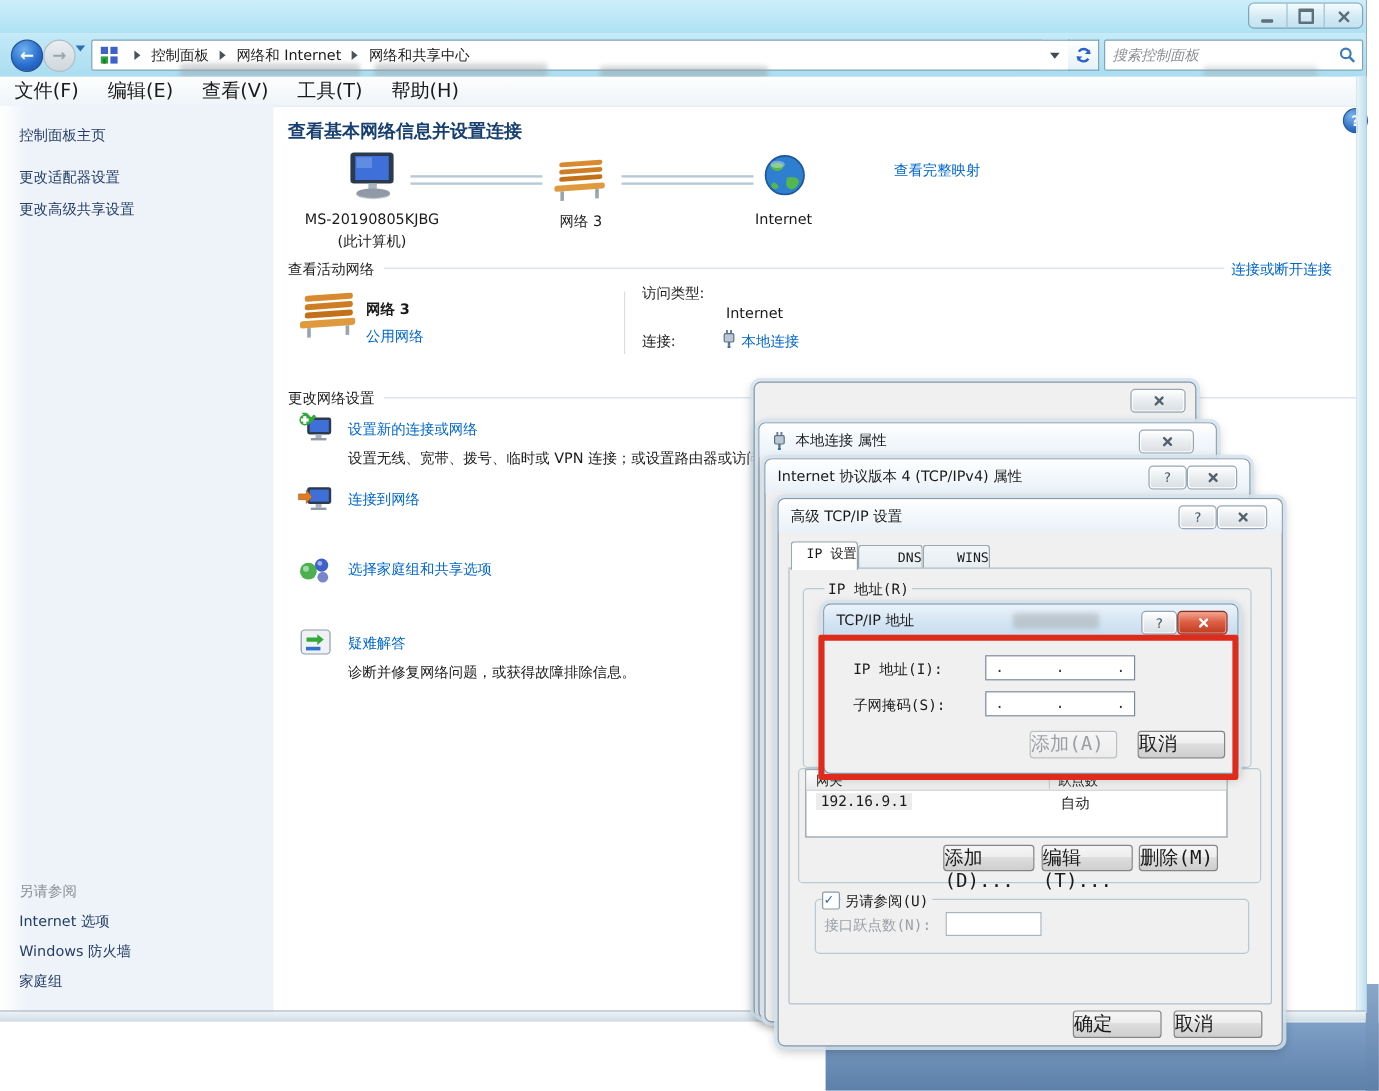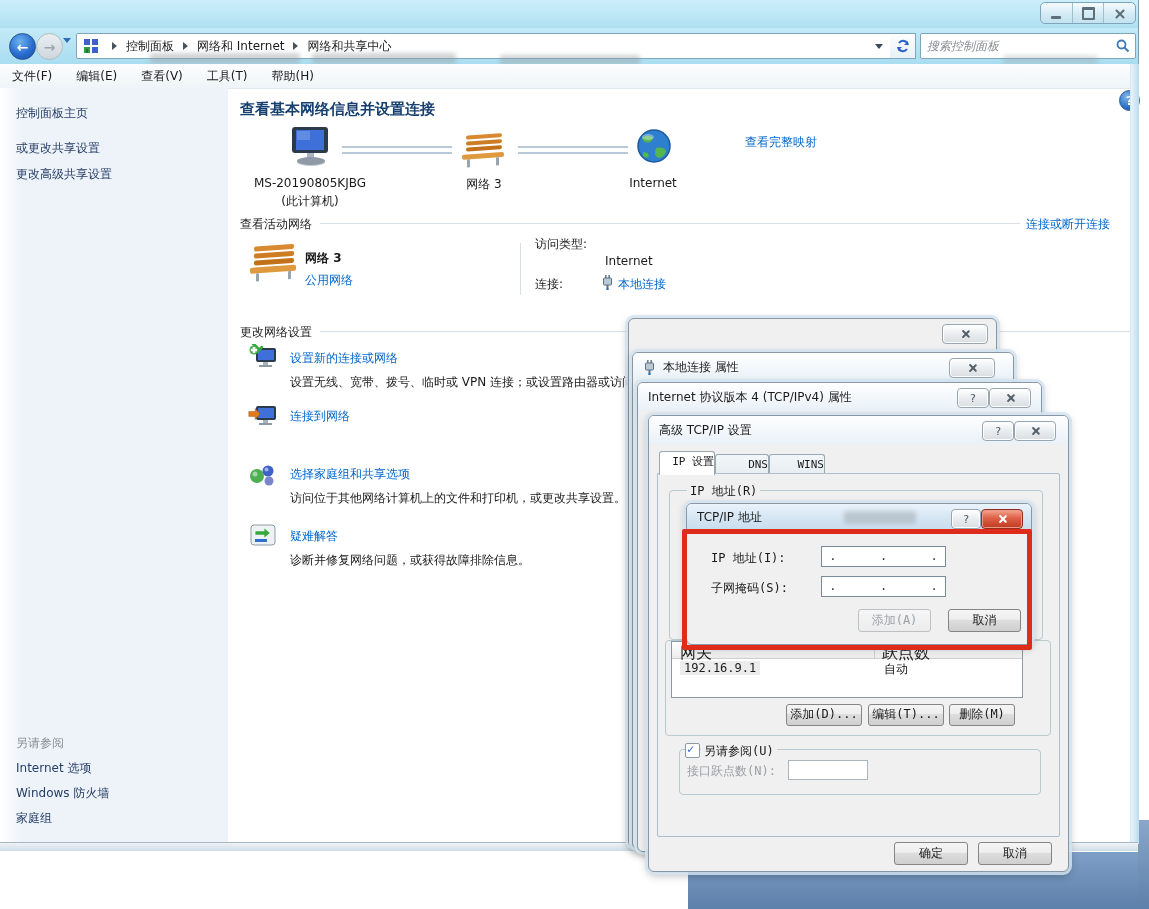--- a/index.html
+++ b/index.html
@@ -14,21 +14,21 @@
 
   
   .desktop{left:688px;top:852px;right:0;bottom:0;background:linear-gradient(180deg,#7e9fc6,#5d80aa)}
   .desktop-r{left:1138px;top:820px;width:11px;height:89px;background:linear-gradient(180deg,#8aa7c9,#5d80aa)}
 
   
   .win{left:0;top:0;width:1138px;height:850px;background:#fff;outline:1px solid #7f9dae}
   .titlebar{left:0;top:0;width:1138px;height:28px;background:linear-gradient(#cdeffb,#aee0f2)}
   .toolbar{left:0;top:28px;width:1138px;height:36px;background:linear-gradient(#c3eaf7,#a9ddf0)}
   .menubar{left:0;top:64px;width:1138px;height:24px;background:linear-gradient(#fdfefe,#eef4f8);border-bottom:1px solid #e2e9ef;display:flex;align-items:center}
-  .menubar span{padding:0 12px;font-size:12px}
+  .menubar span{padding:0 12px;font-size:16px}
   .winedge-r{left:1130px;top:64px;width:8px;height:780px;background:linear-gradient(90deg,#e9f4fa,#bcdcee);border-left:1px solid #d7e7f1}
   .winedge-b{left:0;top:842px;width:1138px;height:8px;background:linear-gradient(#eef3f6,#cfdde6);border-top:1px solid #a7b7c2}
 
   
   .ctlgroup{left:1040px;top:2px;width:94px;height:20px;border:1px solid #7fa5bb;border-radius:5px;
             background:linear-gradient(#f5fcfe,#d4eaf4 55%,#c3e2f0);display:flex}
   .ctl{flex:1;display:flex;align-items:center;justify-content:center;border-right:1px solid #9fc0d2;position:relative;cursor:pointer}
   .ctl:last-child{border-right:none}
   .g-min{width:10px;height:3px;background:#5d6f7b;margin-top:8px;border-radius:1px}
   .g-max{width:9px;height:8px;border:2px solid #5d6f7b;border-top-width:3px;border-radius:1px}
@@ -66,34 +66,34 @@
   
   .dlg{position:absolute;background:#f0f0f0;border:1px solid #8996a3;border-radius:6px;
        box-shadow:0 0 0 3px rgba(210,228,240,.85),0 3px 10px rgba(0,0,0,.3)}
   .dlg-tb{position:absolute;left:0;top:0;right:0;height:28px;border-radius:5px 5px 0 0;
           background:linear-gradient(#ffffff,#f2f7fb 55%,#e9f1f7);display:flex;align-items:center;padding:0 10px;font-size:12px;color:#1a1a1a}
   .dlg-tb.active{background:linear-gradient(#eaf3fb,#d4e5f3 55%,#c7dcee)}
   .capbtn{height:18px;border:1px solid #98a6b2;border-radius:4px;display:flex;align-items:center;justify-content:center;
           background:linear-gradient(#ffffff,#e9edf0 50%,#d9dee2);color:#4a5a66;font-size:11px;box-shadow:inset 0 0 0 1px #fff;cursor:pointer}
   .capbtn.red{background:linear-gradient(#f4a894,#dd6045 45%,#c03a20);border-color:#8e2e1e;box-shadow:inset 0 0 0 1px #e89a87}
   .mono{font-family:"DejaVu Sans Mono",monospace}
-  .btn{position:absolute;border:1px solid #858585;border-radius:3px;font-size:12px;text-align:center;
+  .btn{position:absolute;border:1px solid #858585;border-radius:3px;font-size:16px;text-align:left;
        background:linear-gradient(#f5f5f5,#eeeeee 45%,#dedede 46%,#cfcfcf);cursor:pointer}
   .btn.dis{color:#9aa0a5;border-color:#bcc0c3;background:linear-gradient(#f6f6f6,#ececec)}
   .grp{position:absolute;border:1px solid #b9c9d2;border-radius:4px}
   .grplbl{position:absolute;background:#f0f0f0;padding:0 3px;font-size:12px}
   .tab{position:absolute;height:20px;border:1px solid #9aa8b2;border-bottom:none;border-radius:3px 3px 0 0;
        background:linear-gradient(#f2f6f9,#e6edf1);font-size:11px;text-align:right;line-height:19px;cursor:pointer}
   .tab.active{background:#fff;z-index:3}
   .page{position:absolute;background:#f0f0f0;border:1px solid #aebecb;border-radius:0 2px 2px 2px}
   .ipbox{position:absolute;background:#fff;border:1px solid #7b8a99;height:19px}
   .ipbox::before{content:".\00a0\00a0\00a0\00a0\00a0\00a0.\00a0\00a0\00a0\00a0\00a0\00a0.";
                  position:absolute;left:0;right:0;top:2px;text-align:center;color:#333;font-size:12px}
   .lst{position:absolute;background:#fff;border:1px solid #8b98a5}
-  .lsthead{position:absolute;left:0;top:0;right:0;height:16px;background:linear-gradient(#ffffff,#ececec);border-bottom:1px solid #cfcfcf;font-size:16px}
+  .lsthead{position:absolute;left:0;top:0;right:0;height:16px;background:linear-gradient(#ffffff,#ececec);border-bottom:1px solid #cfcfcf;font-size:11px}
   .chk{position:absolute;width:13px;height:13px;background:#fff;border:1px solid #8a9aa5;border-radius:2px}
   .chk::before{content:"✓";position:absolute;left:1px;top:-2px;color:#2f66c0;font-size:12px;font-weight:bold}
   .redbox{position:absolute;border:5px solid #df2b1c;border-radius:2px;box-sizing:border-box;z-index:60;pointer-events:none}
   input.plain{border:1px solid #aab6bf;background:#fff;font-family:"DejaVu Sans Mono",monospace;font-size:12px}
 </style>
 </head>
 <body>
 
 <div class="abs desktop"></div>
 <div class="abs desktop-r"></div>
@@ -164,21 +164,21 @@
   <div class="abs menubar">
     <span>文件(F)</span>
     <span>编辑(E)</span>
     <span>查看(V)</span>
     <span>工具(T)</span>
     <span>帮助(H)</span>
   </div>
 
   <div class="abs sidebar">
     <div class="abs navlink" style="left:16px;top:17px">控制面板主页</div>
-    <div class="abs navlink" style="left:16px;top:52px">或更改共享设置</div>
+    <div class="abs navlink" style="left:16px;top:52px">更改适配器设置</div>
     <div class="abs navlink" style="left:16px;top:78px">更改高级共享设置</div>
     <div class="abs" style="left:16px;top:647px;color:#8a8f94">另请参阅</div>
     <div class="abs navlink" style="left:16px;top:672px">Internet 选项</div>
     <div class="abs navlink" style="left:16px;top:697px">Windows 防火墙</div>
     <div class="abs navlink" style="left:16px;top:722px">家庭组</div>
   </div>
 
   <div class="abs help-ico">
       <span>?</span>
     </div>
@@ -275,21 +275,20 @@
   <div class="abs link" style="left:290px;top:408px">连接到网络</div>
 
   <svg class="abs" style="left:248px;top:462px" width="30" height="26">
     <circle cx="9" cy="14" r="7" fill="#4caf50"></circle>
       <circle cx="7" cy="12" r="2.5" fill="#a5d6a7"></circle>
     <circle cx="20" cy="9" r="5.5" fill="#3f62c8"></circle>
       <circle cx="18.5" cy="7.5" r="2" fill="#9fb3ea"></circle>
     <circle cx="21" cy="19" r="4.5" fill="#7986cb"></circle>
   </svg>
   <div class="abs link" style="left:290px;top:466px">选择家庭组和共享选项</div>
-  <div class="abs" style="left:290px;top:490px">访问位于其他网络计算机上的文件和打印机，或更改共享设置。</div>
 
   <svg class="abs" style="left:250px;top:524px" width="26" height="24">
     <rect x="1" y="1" width="24" height="20" rx="3" fill="#eef2f5" stroke="#8f9aa6"></rect>
     <path d="M5 8 l10 0 0 -3 6 5 -6 5 0 -3 -10 0z" fill="#35a83c" transform="scale(.9) translate(1 0)"></path>
     <rect x="5" y="15" width="12" height="3" fill="#2e6fd0"></rect>
   </svg>
   <div class="abs link" style="left:290px;top:528px">疑难解答</div>
   <div class="abs" style="left:290px;top:552px">诊断并修复网络问题，或获得故障排除信息。</div>
 
   <div class="abs winedge-r"></div>

